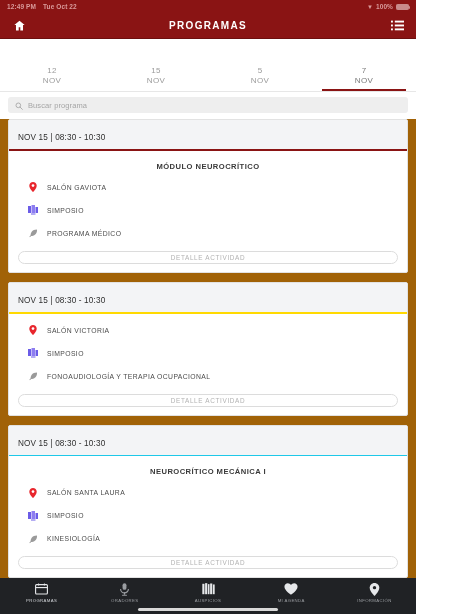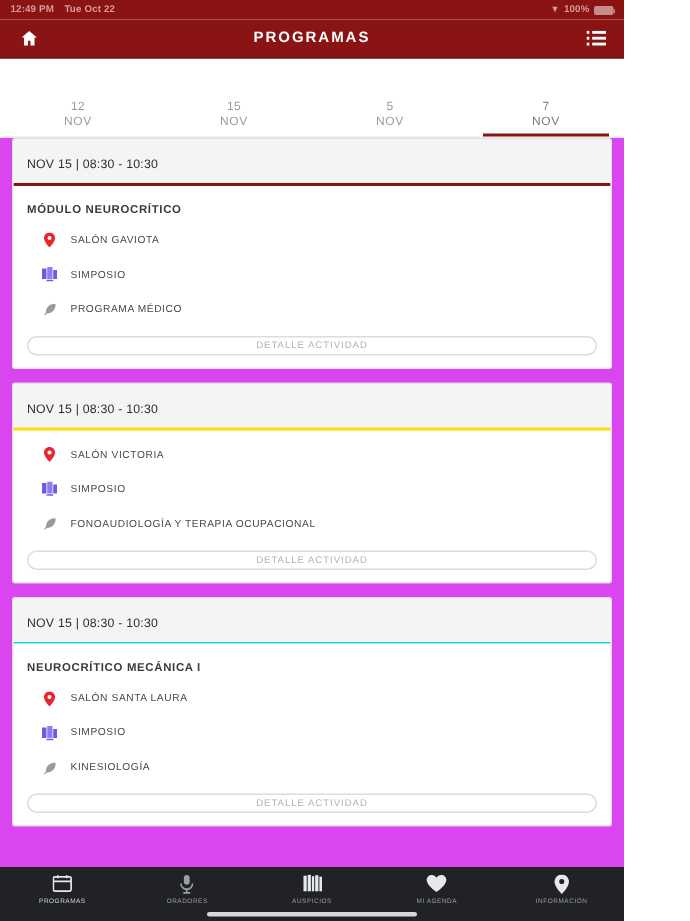--- a/index.html
+++ b/index.html
@@ -140,21 +140,21 @@
   .search-ph {
     font-size: 7.5px;
     color: #a5a5a5;
     letter-spacing: 0.1px;
   }
 
   
   .listarea {
     flex: 1 1 auto;
     overflow: hidden;
-    background: #d946ef;
+    background: #a16207;
     padding: 0 8px;
   }
 
   .card {
     background: #ffffff;
     border: 1px solid #e2e2e2;
     border-radius: 2px;
     margin-bottom: 9px;
     overflow: hidden;
   }
@@ -166,20 +166,21 @@
     font-size: 8.2px;
     color: #2e2e2e;
     letter-spacing: 0.15px;
   }
   .accent {
     height: 1.8px;
     width: 100%;
   }
   .card-body {
     padding: 11px 9px 8px 9px;
+    text-align: center;
   }
   .card-title {
     font-size: 7.6px;
     color: #3a3a3a;
     font-weight: bold;
     letter-spacing: 0.45px;
     margin-bottom: 11px;
   }
   .meta-row {
     display: flex;
@@ -310,20 +311,31 @@
     <div class="datetab">
       <span class="dnum">5</span>
       <span class="dmon">NOV</span>
     </div>
     <div class="datetab active">
       <span class="dnum">7</span>
       <span class="dmon">NOV</span>
     </div>
   </div>
 
+  <div class="searchwrap">
+    <div class="searchbox">
+      <span>
+        <svg width="8" height="8" viewBox="0 0 24 24" fill="none" stroke="#a5a5a5" stroke-width="2.6">
+          <circle cx="10" cy="10" r="7"></circle>
+          <line x1="15.2" y1="15.2" x2="22" y2="22" stroke-linecap="round"></line>
+        </svg>
+      </span>
+      <span class="search-ph">Buscar programa</span>
+    </div>
+  </div>
 
   <div class="listarea">
 
     <div class="card">
       <div class="card-head">
         <span class="card-head-text">NOV 15 | 08:30 - 10:30</span>
       </div>
       <div class="accent" style="background:#8a1414"></div>
       <div class="card-body">
         <div class="card-title">MÓDULO NEUROCRÍTICO</div>

